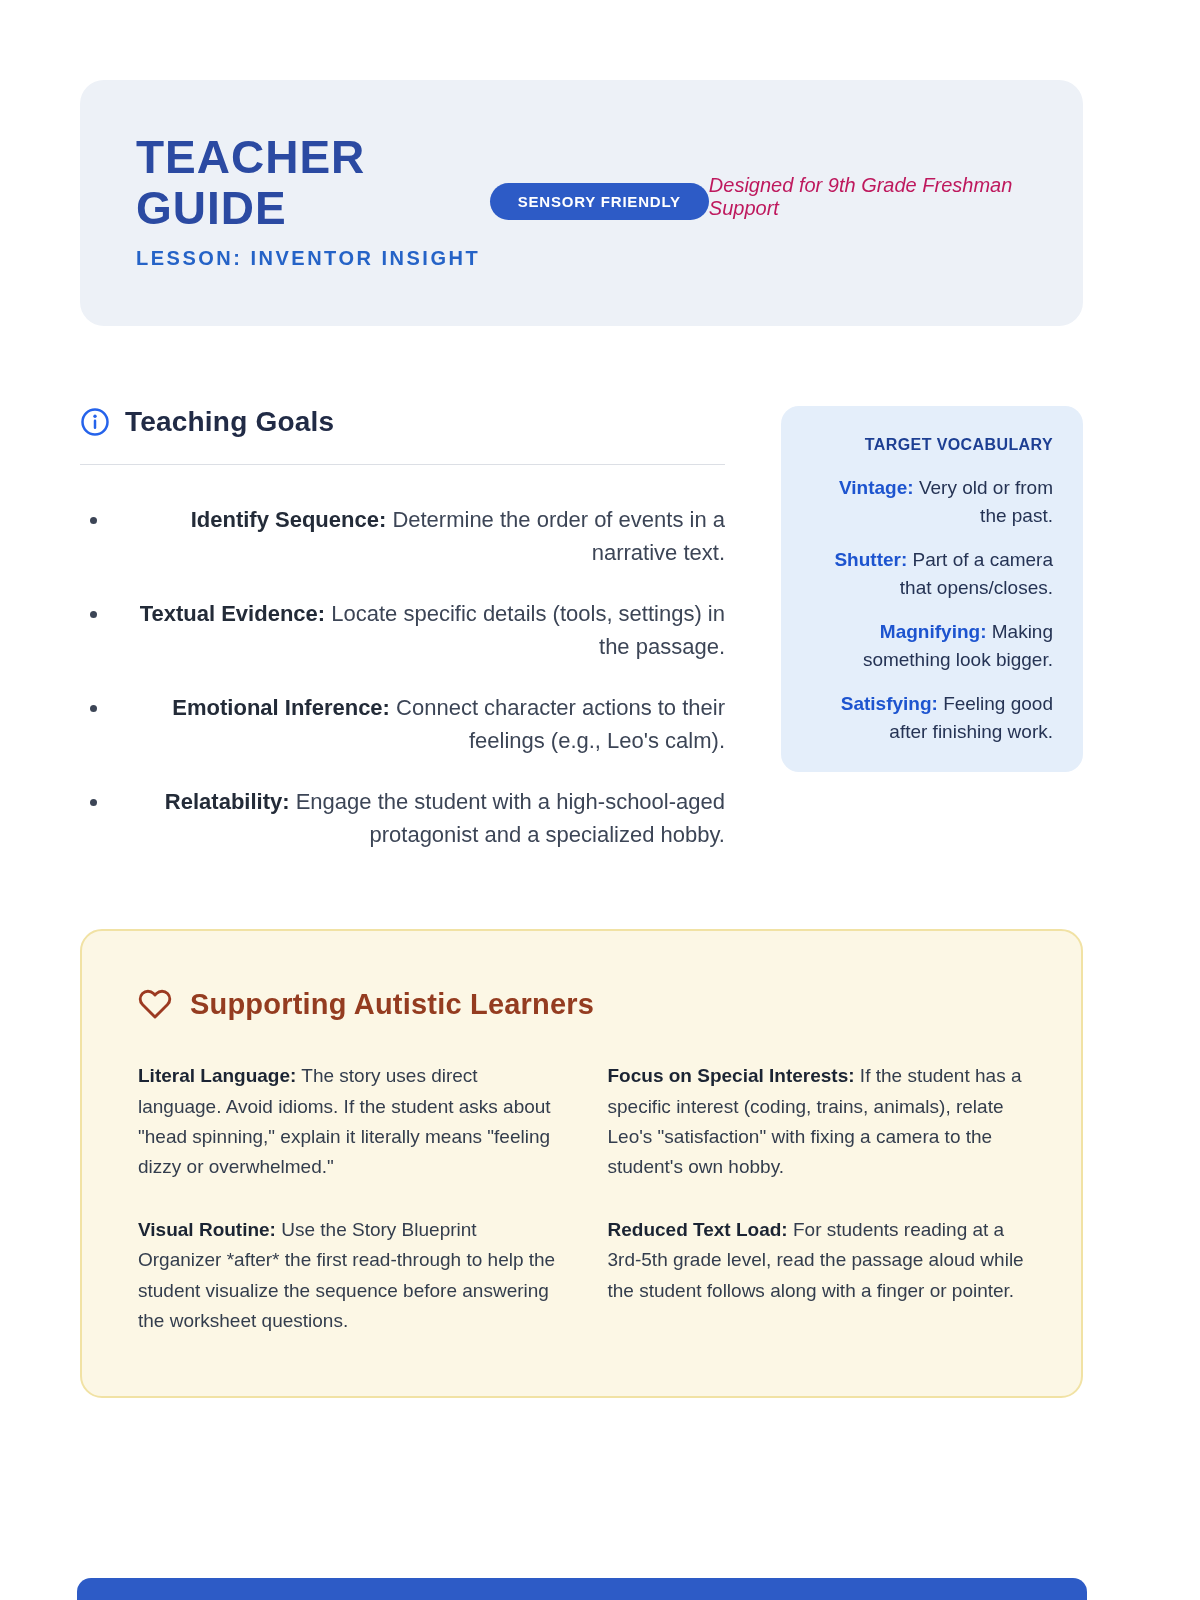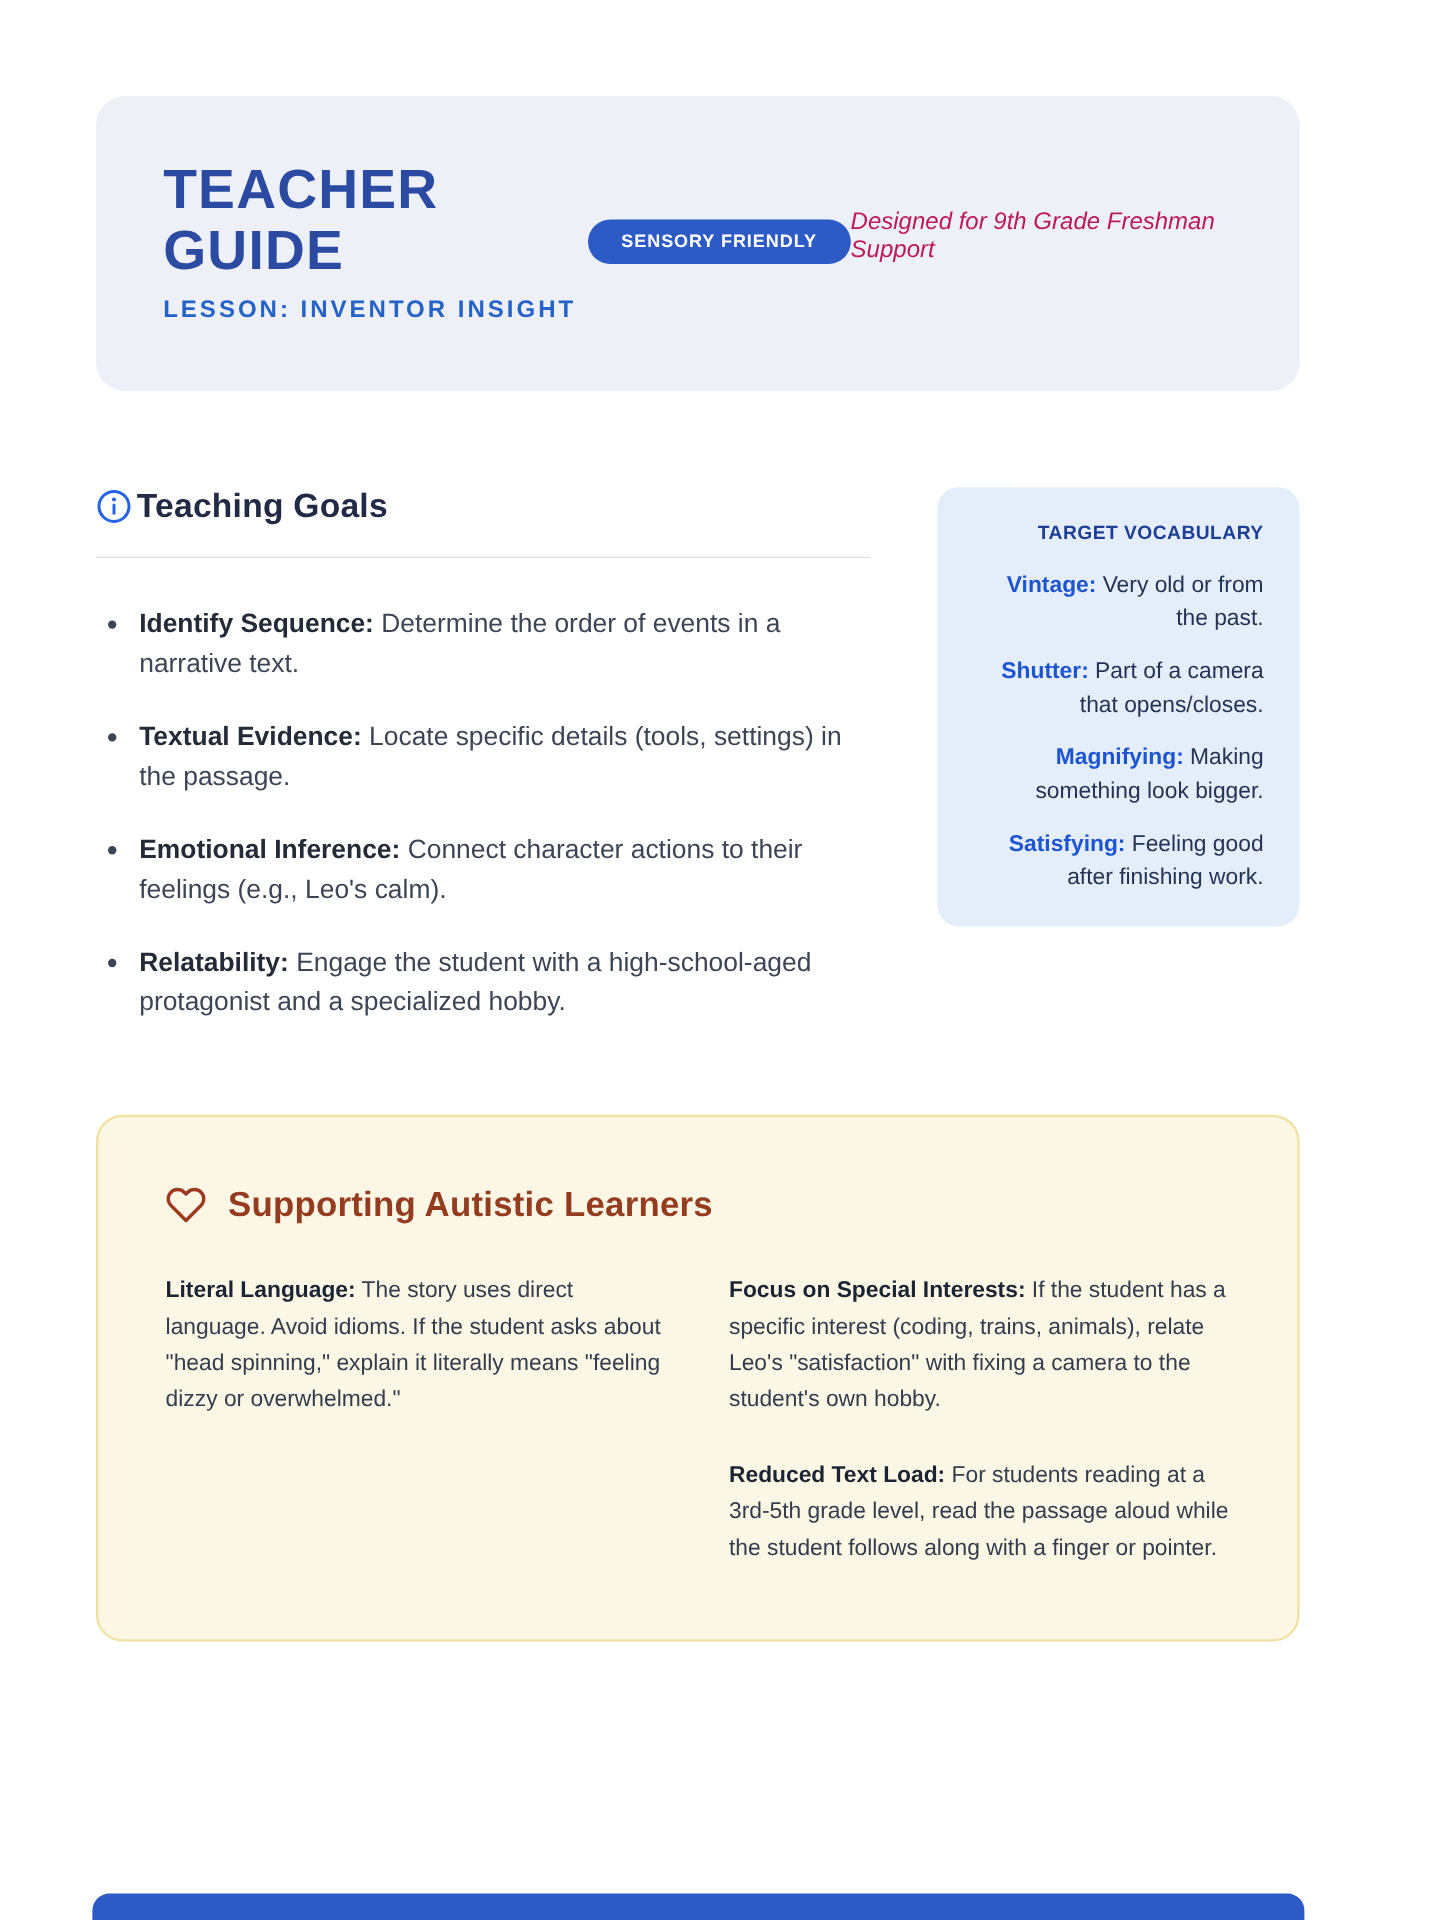--- a/index.html
+++ b/index.html
@@ -68,36 +68,37 @@
   .main-row {
     margin-top: 80px;
     display: flex;
     gap: 56px;
     align-items: flex-start;
   }
   .goals-section { flex: 1; }
   .section-heading {
     display: flex;
     align-items: center;
-    gap: 4px;
+    gap: 15px;
   }
   .section-heading h2 {
     font-size: 28px;
     font-weight: 700;
     color: #212b46;
     letter-spacing: 0.2px;
   }
   .divider {
     border: none;
     border-top: 1px solid #dcdfe5;
     margin: 26px 0 38px 0;
   }
   .goal-list {
     list-style: disc;
     padding-left: 30px;
+    text-align: right;
   }
   .goal-list li {
     font-size: 22px;
     line-height: 1.5;
     color: #3c4556;
     margin-bottom: 28px;
     padding-left: 6px;
   }
   .goal-list li:last-child { margin-bottom: 0; }
   .goal-list strong { color: #232b38; font-weight: 700; }
@@ -253,20 +254,24 @@
         </svg>
       </span>
       <h2>Supporting Autistic Learners</h2>
     </div>
     <div class="support-grid">
       <div class="support-col">
         <p class="support-item">
           <strong>Literal Language:</strong>
           <span>The story uses direct language. Avoid idioms. If the student asks about "head spinning," explain it literally means "feeling dizzy or overwhelmed."</span>
         </p>
+        <p class="support-item">
+          <strong>Visual Routine:</strong>
+          <span>Use the Story Blueprint Organizer *after* the first read-through to help the student visualize the sequence before answering the worksheet questions.</span>
+        </p>
       </div>
       <div class="support-col">
         <p class="support-item">
           <strong>Focus on Special Interests:</strong>
           <span>If the student has a specific interest (coding, trains, animals), relate Leo's "satisfaction" with fixing a camera to the student's own hobby.</span>
         </p>
         <p class="support-item">
           <strong>Reduced Text Load:</strong>
           <span>For students reading at a 3rd-5th grade level, read the passage aloud while the student follows along with a finger or pointer.</span>
         </p>

